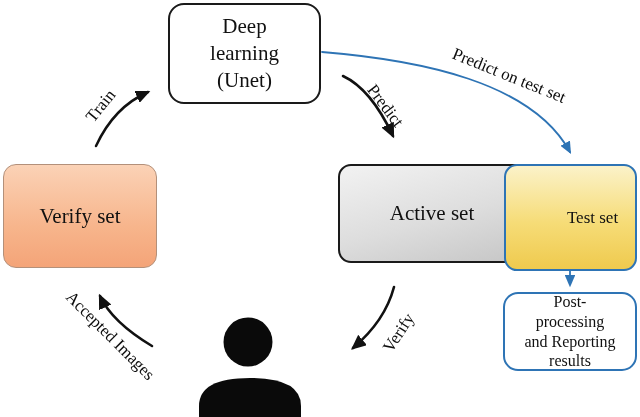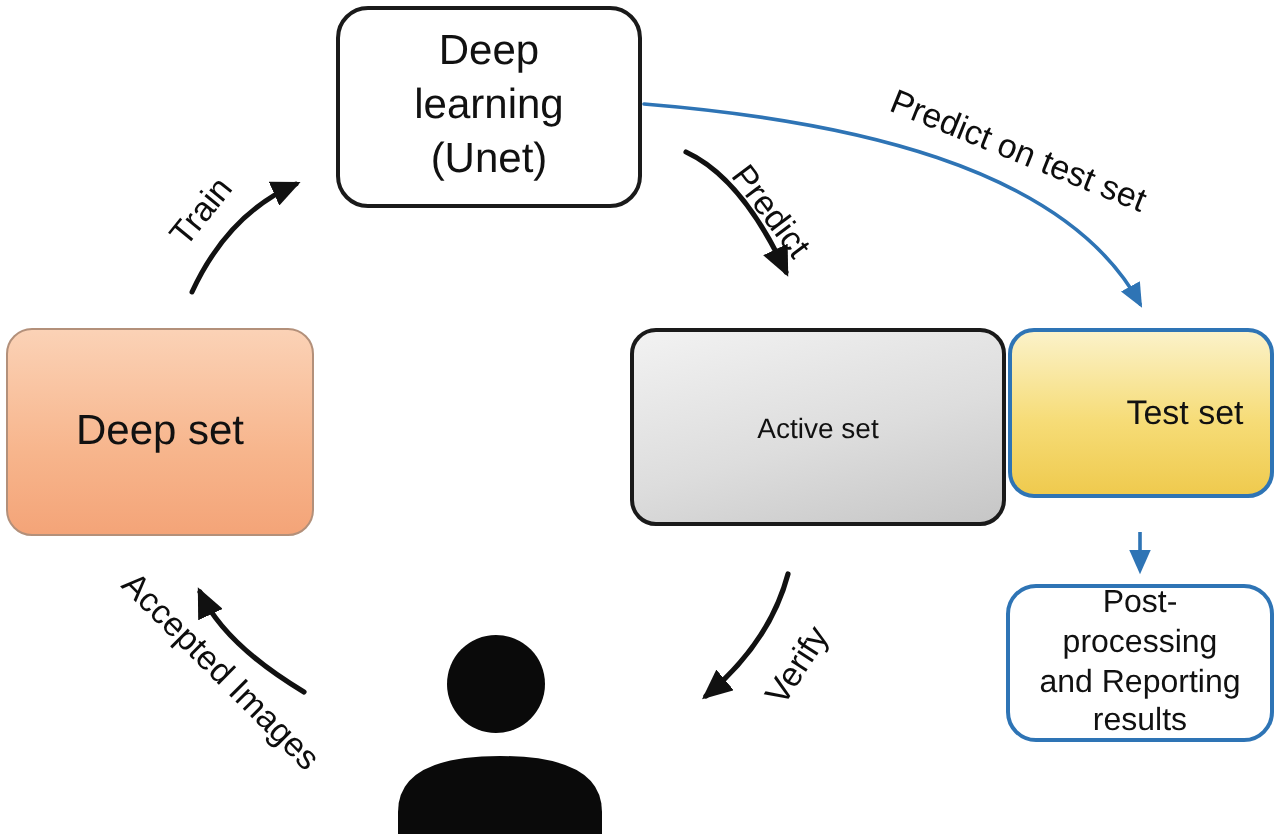--- a/index.html
+++ b/index.html
@@ -1,42 +1,42 @@
 <!DOCTYPE html>
 <html><head>
 <meta charset="utf-8">
 <style>
   html,body{margin:0;padding:0;background:#fff;}
   #stage{
     position:relative;width:640px;height:417px;overflow:hidden;background:#ffffff;
-    font-family:Liberation Sans, sans-serif;color:#111;
+    font-family:Liberation Serif, serif;color:#111;
   }
   .node{
     position:absolute;display:flex;align-items:center;justify-content:center;
     text-align:center;box-sizing:border-box;white-space:pre-line;
   }
   #node-deep-learning{
     left:168px;top:3px;width:153px;height:101px;
     background:#ffffff;border:2.2px solid #1a1a1a;border-radius:16px;
     font-size:21px;line-height:1.28;
   }
   #node-train-set{
     left:3px;top:164px;width:154px;height:104px;
     background:linear-gradient(180deg,#FBD2B6 0%,#F7B58C 60%,#F4A478 100%);
     border:1.5px solid #b3907a;border-radius:13px;
     font-size:21px;
   }
   #node-active-set{
-    left:315px;top:164px;width:188px;height:99px;
+    left:338px;top:164px;width:188px;height:99px;
     background:linear-gradient(165deg,#F2F2F2 0%,#DDDDDD 55%,#C6C6C6 100%);
     border:2px solid #1a1a1a;border-radius:13px;
-    font-size:14px;
+    font-size:21px;
   }
   #node-test-set{
-    left:504px;top:164px;width:133px;height:85px;
+    left:504px;top:164px;width:133px;height:107px;
     background:linear-gradient(180deg,#FBF2C9 0%,#F6DC77 55%,#EFCA4E 100%);
     border:2px solid #2E74B5;border-radius:13px;
     font-size:17px;
     padding-left:44px;
   }
   #node-post-processing{
     left:503px;top:292px;width:134px;height:79px;
     background:#ffffff;border:2px solid #2E74B5;border-radius:15px;
     font-size:16px;line-height:1.24;
   }
@@ -70,21 +70,21 @@
     <path d="M 322,52 C 420,60 532,82 570,152" fill="none" stroke="#2E74B5" stroke-width="1.8" stroke-linecap="round" marker-end="url(#ah-blue)"></path>
     <path d="M 394,287 Q 385,321 353,348" fill="none" stroke="#111111" stroke-width="2.6" stroke-linecap="round" marker-end="url(#ah-black)"></path>
     <path d="M 152,346 Q 112,322 100,296" fill="none" stroke="#111111" stroke-width="2.6" stroke-linecap="round" marker-end="url(#ah-black)"></path>
     <path d="M 570,266 L 570,285" fill="none" stroke="#2E74B5" stroke-width="1.8" marker-end="url(#ah-blue)"></path>
   </svg>
 
   <div class="node" id="node-deep-learning">Deep
 learning
 (Unet)</div>
 
-  <div class="node" id="node-train-set">Deep set</div>
+  <div class="node" id="node-train-set">Verify set</div>
 
   <div class="node" id="node-active-set">Active set</div>
 
   <div class="node" id="node-test-set">Test set</div>
 
   <div class="node" id="node-post-processing">Post-
 processing
 and Reporting
 results</div>
 

